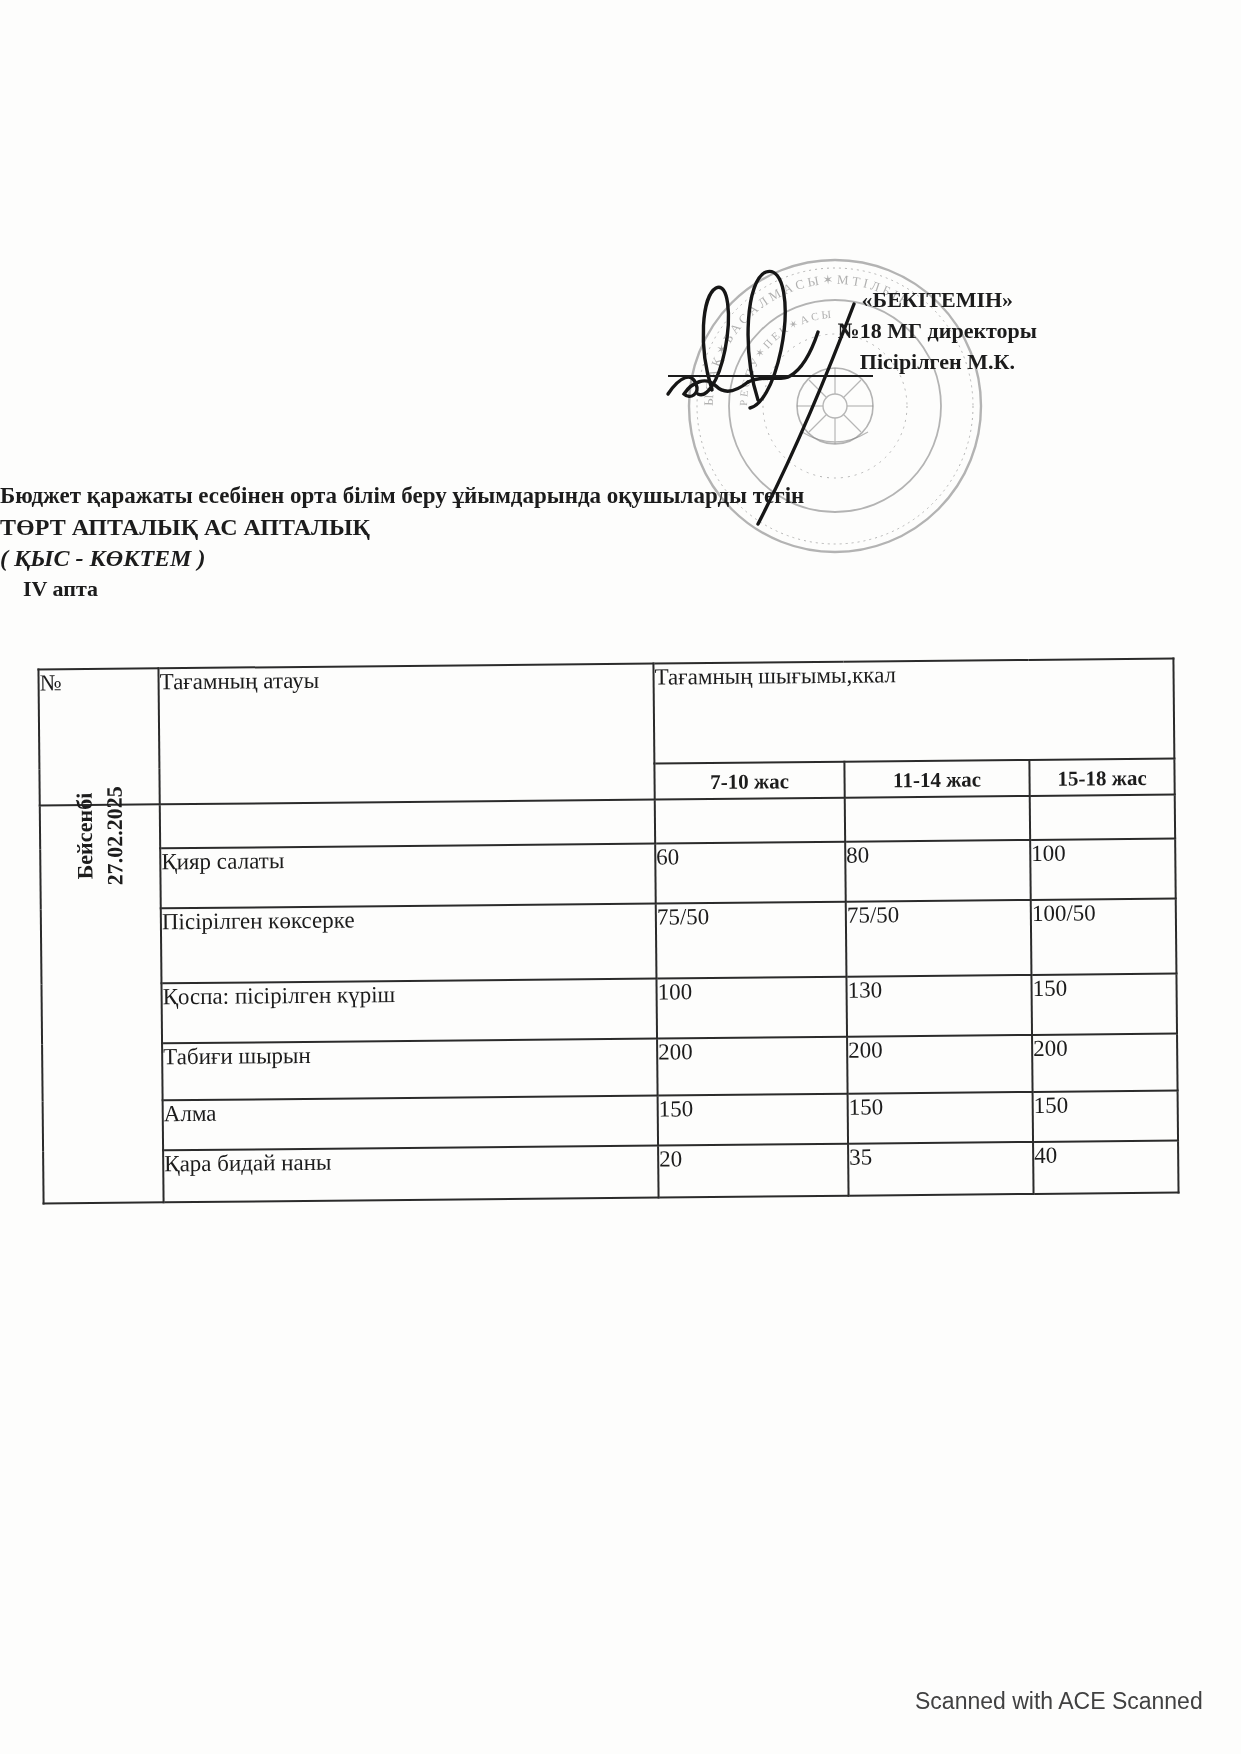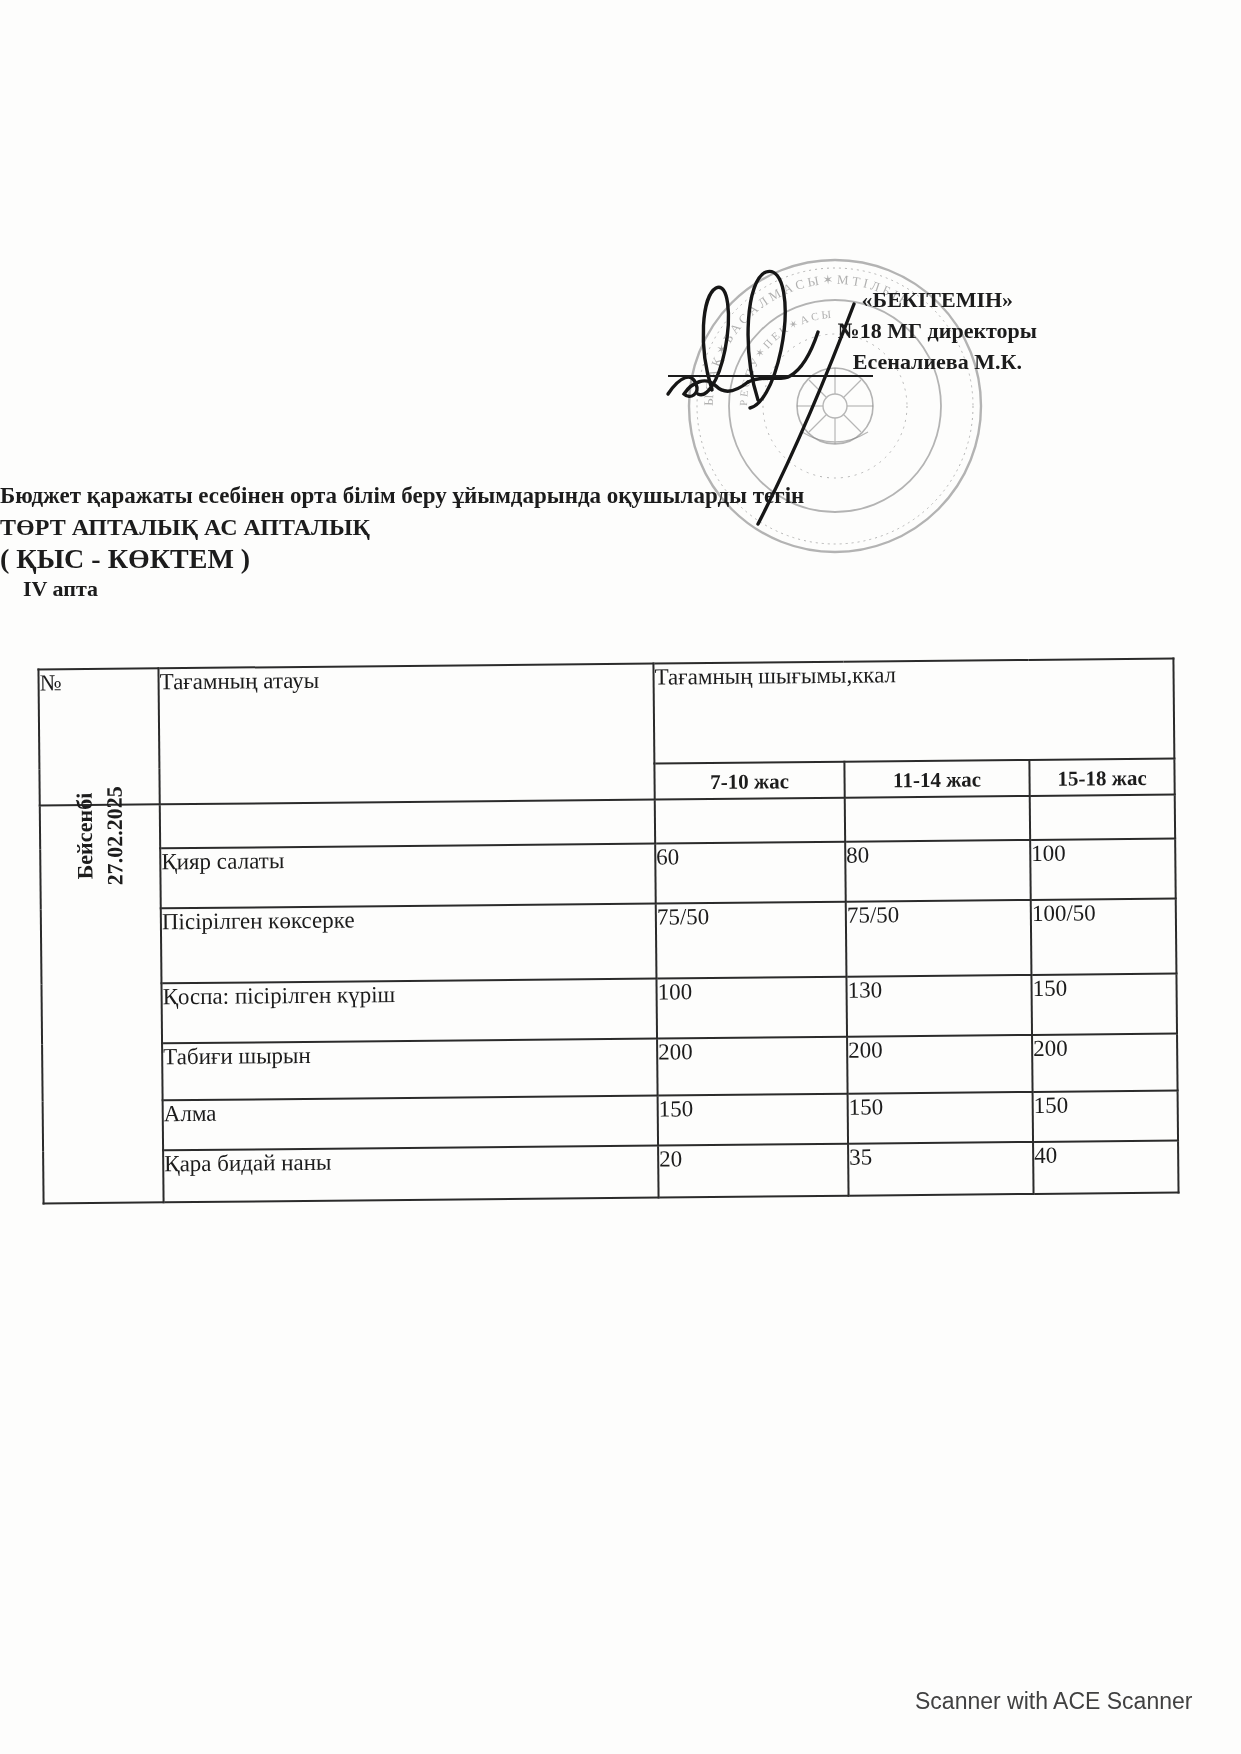--- a/index.html
+++ b/index.html
@@ -24,21 +24,21 @@
   .stamp-wrap{ position:absolute; left:662px; top:256px; width:346px; height:306px; }
   .signature-wrap{ position:absolute; left:640px; top:258px; width:320px; height:290px; }
   
   .title-block{
     position:absolute; left:0; top:480px; width:1080px;
     text-align:left; font-weight:bold;
   }
   .title-block .t1{ font-size:23px; line-height:32px; }
   .title-block .t2{ font-size:23px; line-height:32px; }
   .title-block .t3{ font-size:24px; line-height:31px; }
-  .title-block .t4{ font-size:28px; line-height:31px; }
+  .title-block .t4{ font-size:24px; line-height:31px;font-style:italic; }
   .title-block .t5{ font-size:22px; line-height:30px;margin-left:23px; }
   
   .menu-table-wrap{
     position:absolute; left:40px; top:663px; width:1137px;
     transform:rotate(-0.55deg); transform-origin:50% 50%;
   }
   table.menu{
     border-collapse:collapse; width:1135px; table-layout:fixed;
     font-size:23px;
   }
@@ -120,21 +120,21 @@
       <path d="M 28 136 C 40 118 52 114 56 126 C 60 136 50 142 44 136 C 52 124 66 118 76 128 C 86 138 98 132 108 124"></path>
       <path d="M 108 124 C 124 116 140 124 150 118 C 164 110 172 92 178 74"></path>
       <path d="M 214 46 C 192 104 158 188 118 266"></path>
     </g>
   </svg>
 </div>
 
 <div class="approval">
   <div>«БЕКІТЕМІН»</div>
   <div>№18 МГ директоры</div>
-  <div>Есеналиева М.К.</div>
+  <div>Пісірілген М.К.</div>
 </div>
 <div class="sig-line"></div>
 
 <div class="title-block">
   <div class="t1">Бюджет қаражаты есебінен орта білім беру ұйымдарында оқушыларды тегін</div>
   <div class="t3">ТӨРТ АПТАЛЫҚ АС АПТАЛЫҚ</div>
   <div class="t4">( ҚЫС - КӨКТЕМ )</div>
   <div class="t5">IV апта</div>
 </div>
 
@@ -203,13 +203,13 @@
   <tr class="r6">
     <td class="dish">Қара бидай наны</td>
     <td class="val">20</td>
     <td class="val">35</td>
     <td class="val">40</td>
   </tr>
 </tbody>
     </table>
 </div>
 
-<div class="scan-footer">Scanner with ACE Scanner</div>
+<div class="scan-footer">Scanned with ACE Scanned</div>
 
 </body></html>

